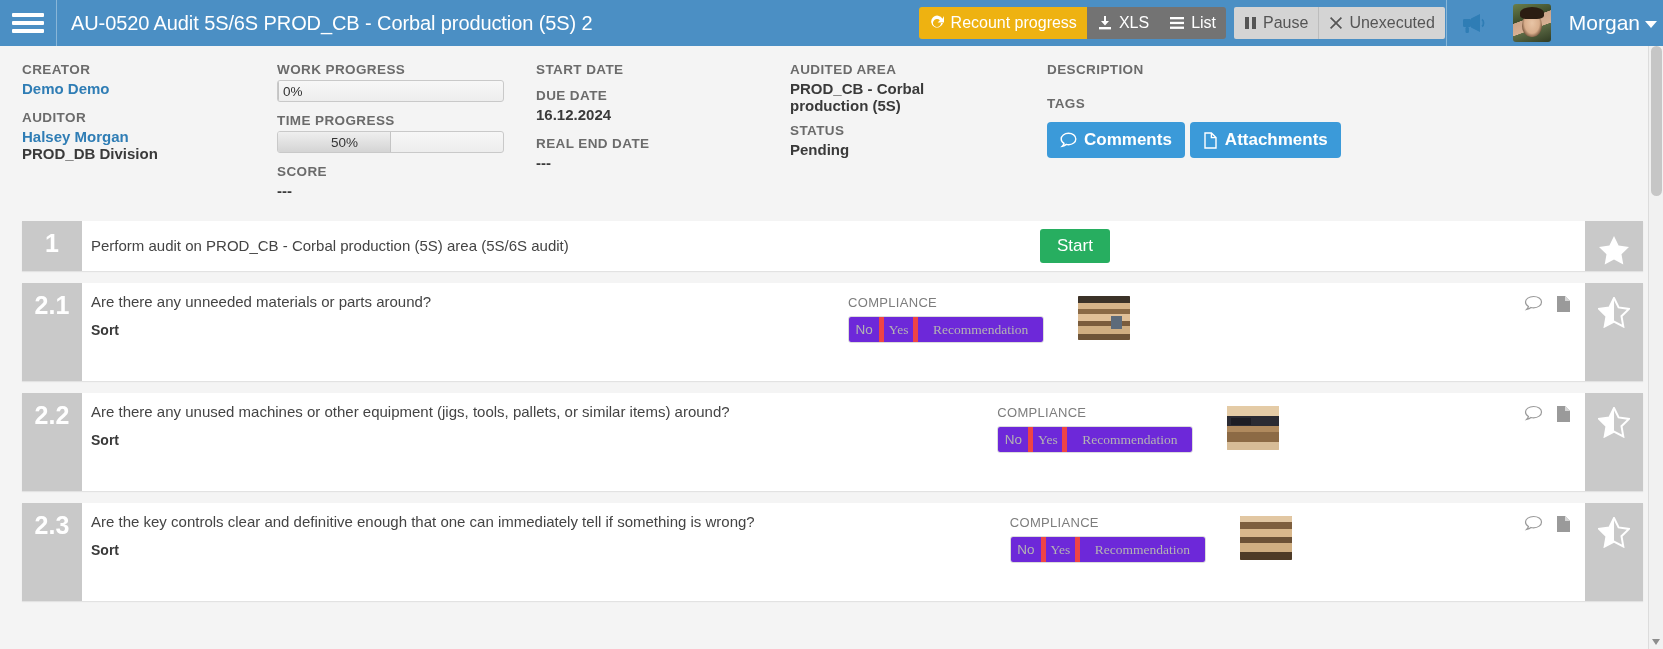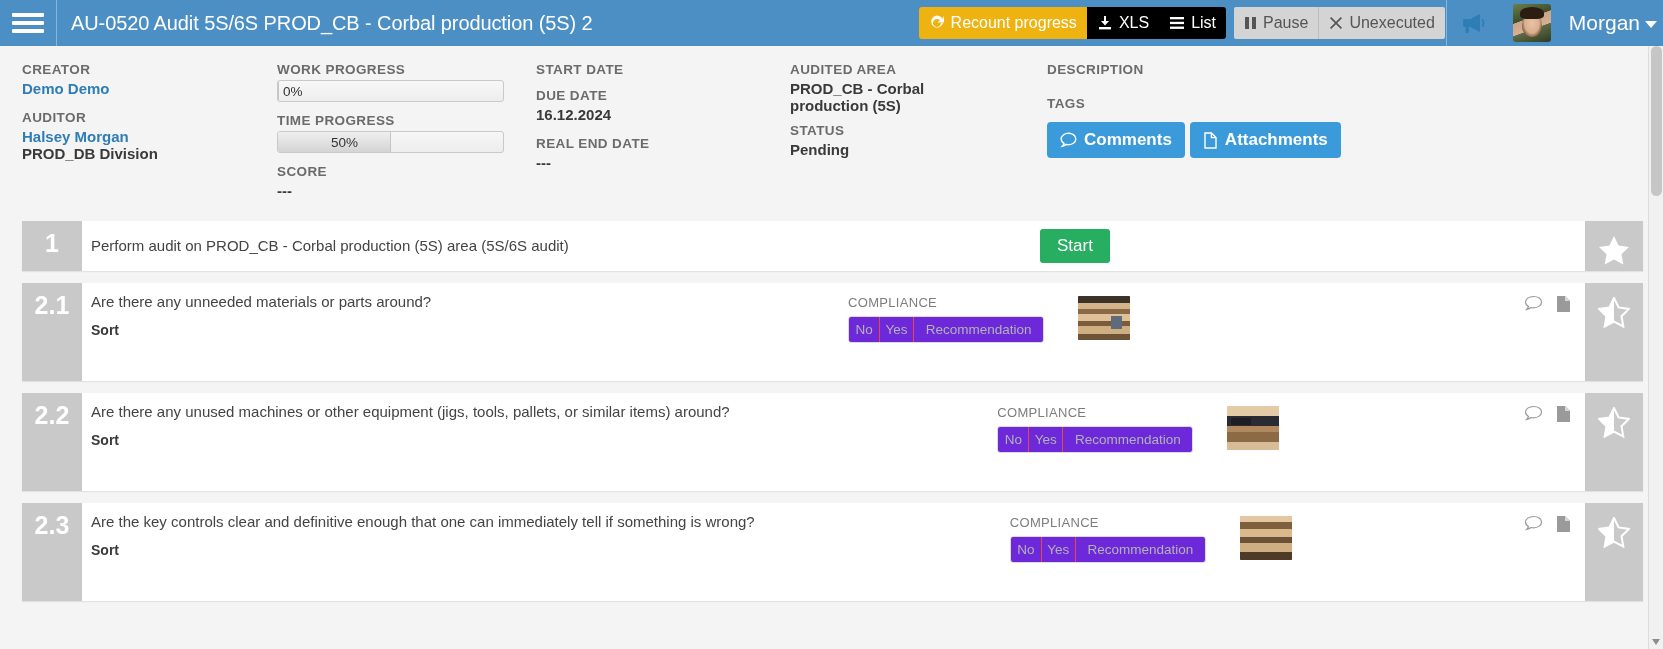--- a/index.html
+++ b/index.html
@@ -29,21 +29,21 @@
     text-overflow:clip;
   }
   .btngroup{ display:flex; align-items:center; flex:0 0 auto; margin-right:1px;}
   .tbtn{
     height:32px; display:flex; align-items:center; gap:6px;
     padding:0 10px; font-size:16px; cursor:pointer; border:none;
     font-family:"Liberation Sans", sans-serif;
     white-space:nowrap;
   }
   .tbtn.yellow{ background:#eeb211; color:#fff; border-radius:3px 0 0 3px;}
-  .tbtn.blue{ background:#000000; color:#fff;}
+  .tbtn.blue{ background:#737373; color:#fff;}
   .tbtn.blue.last{ border-radius:0 3px 3px 0;}
   .grp2{ display:flex; margin-left:8px; border-radius:2px; overflow:hidden;}
   .tbtn.grey{ background:#d4d4d4; color:#555;}
   .tbtn.grey + .tbtn.grey{ border-left:1px solid #bdbdbd;}
   .topright{ display:flex; align-items:center; gap:10px; flex:0 0 auto;}
   .megaphone{ width:52px; display:flex; justify-content:center; align-items:center; cursor:pointer;}
   .avatar{
     width:38px; height:38px; border-radius:3px; margin:0 8px 0 4px;
     background:linear-gradient(160deg,#6a7f4c 0%,#3e4d2c 38%,#caa489 39%,#d8b093 62%,#5d6b45 63%,#2f3a22 100%);
     position:relative; overflow:hidden; flex:0 0 38px;
@@ -107,21 +107,21 @@
   .qtitle{ font-size:15px; color:#444; line-height:1.25;}
   .qsub{ font-size:14px; font-weight:bold; color:#3a3a3a; margin-top:10px;}
   .compliance{ width:230px; flex:0 0 230px; padding-top:12px;}
   .clbl{ font-size:13px; color:#7d7d7d; letter-spacing:.3px; margin-bottom:6px;}
   .cgroup{ display:flex; border:1px solid #dcdcdc; border-radius:3px; overflow:hidden; width:196px;}
   .cbtn{
     height:25px; display:flex; align-items:center; justify-content:center;
     font-size:13.5px; color:#b3b3b3; background:#6d28d9; cursor:pointer;
     border:none; font-family:"Liberation Sans", sans-serif;
   }
-  .cbtn + .cbtn{ border-left:1px solid #ef4444;}
+  .cbtn + .cbtn{ border-left:5px solid #ef4444;font-family:Liberation Serif, serif;}
   .cbtn.no{ width:30px;} .cbtn.yes{ width:34px;} .cbtn.rec{ flex:1 1 auto;}
   .thumbwrap{ width:90px; flex:0 0 90px; padding-top:13px;}
   .thumb{ width:52px; height:44px; border-radius:1px; overflow:hidden;}
   .rowicons{ flex:1 1 auto; position:relative;}
   .ic{ position:absolute; top:12px; cursor:pointer;}
   .ic.comment{ right:42px;}
   .ic.file{ right:14px;}
   .star{
     width:58px; flex:0 0 58px; background:#c9c9c9;
     display:flex; align-items:flex-start; justify-content:center; padding-top:14px;

